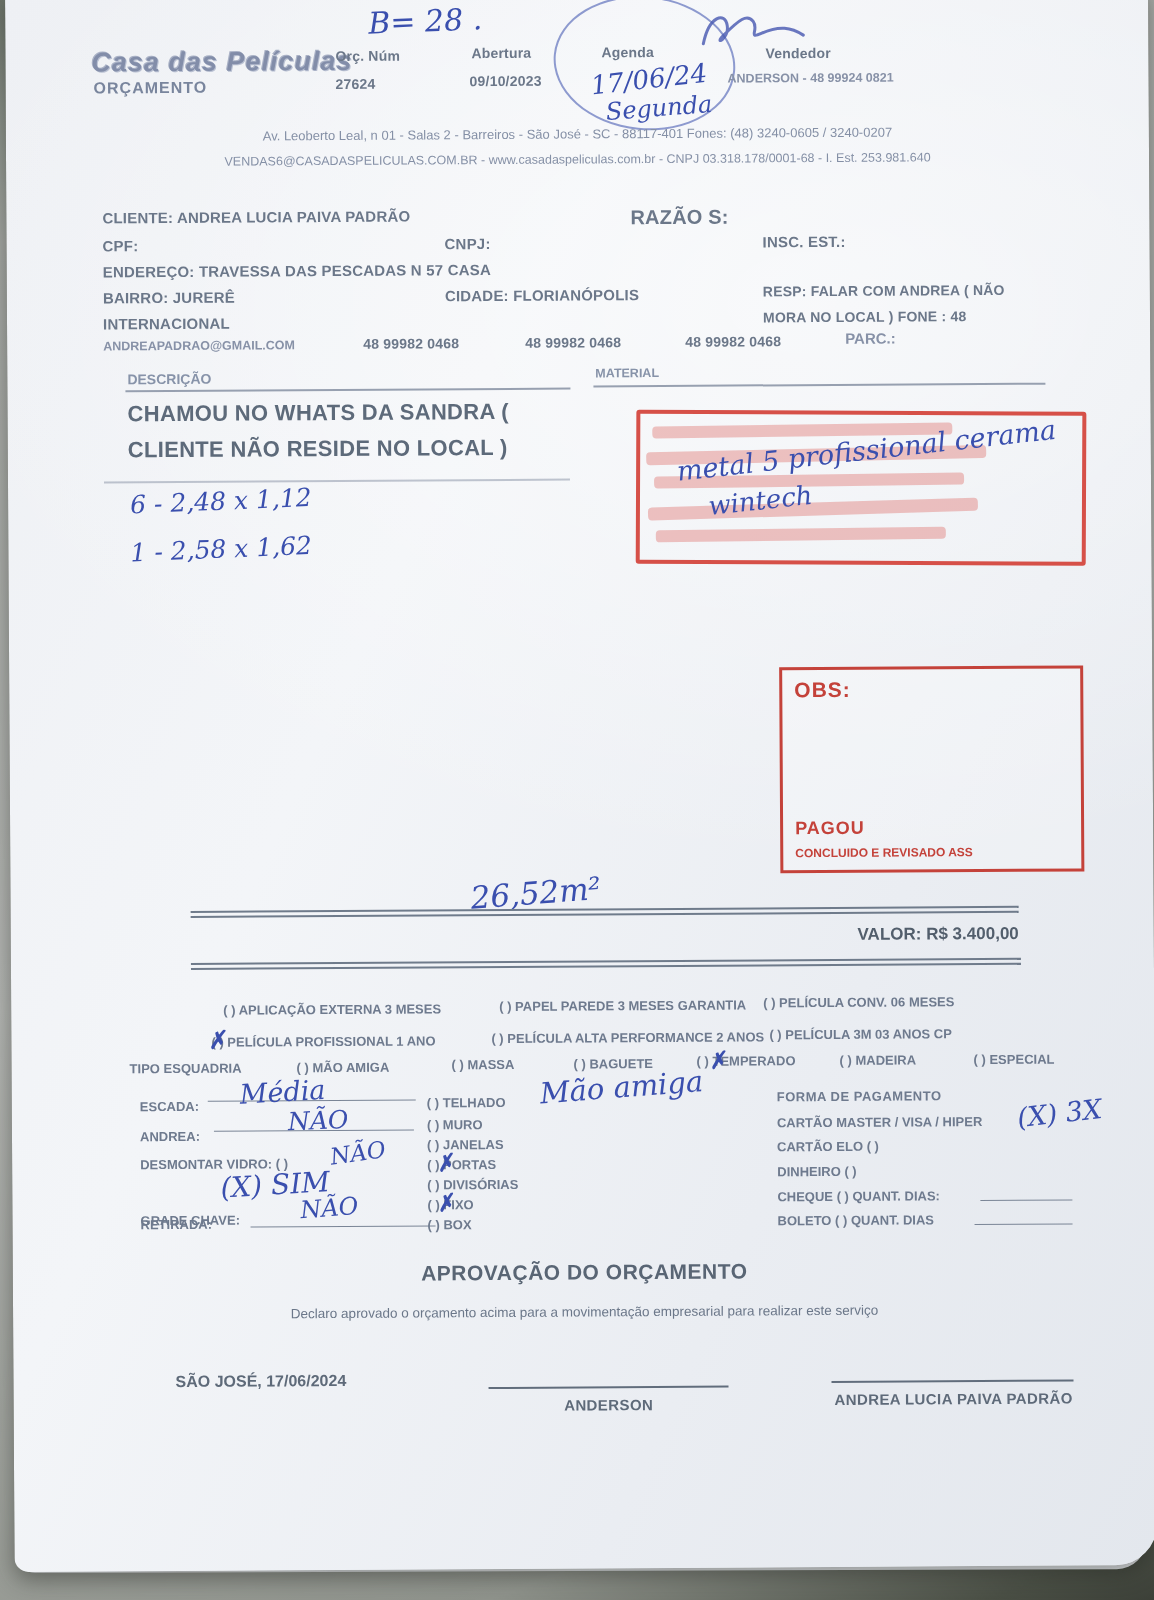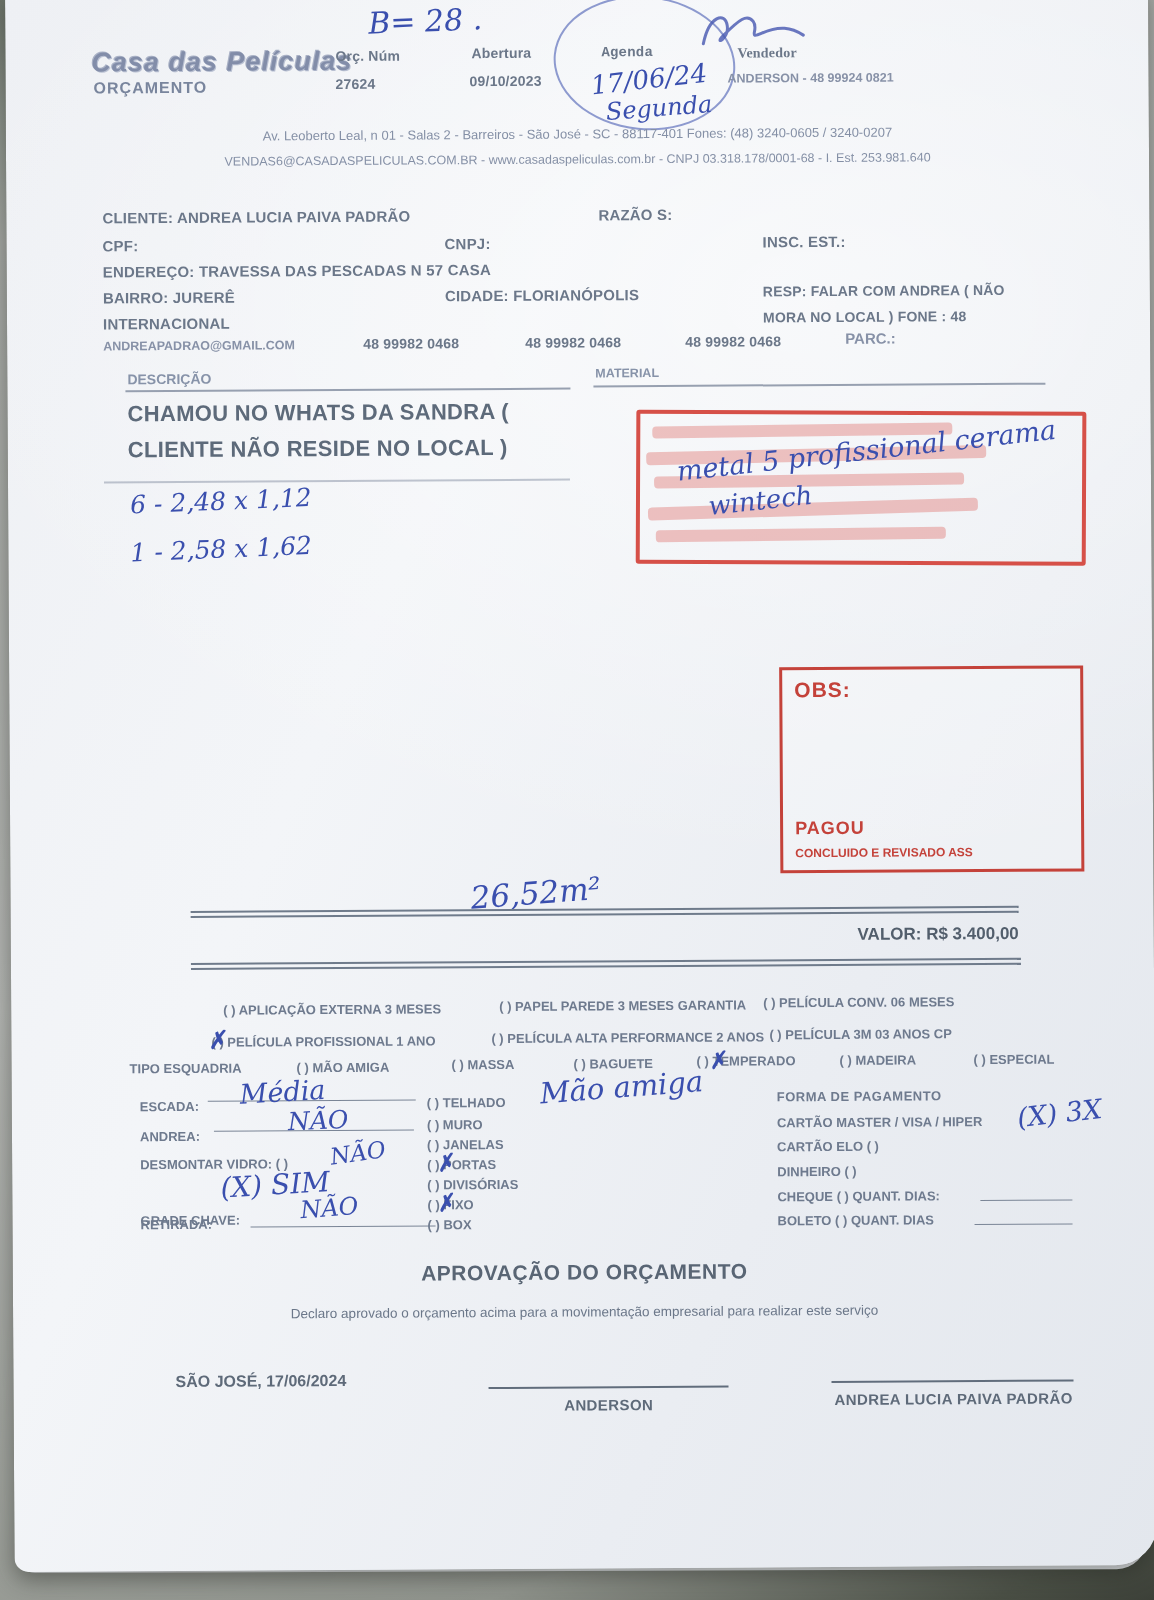--- a/index.html
+++ b/index.html
@@ -53,33 +53,33 @@
 
   <div class="abs brand" style="left:86px;top:56px;">Casa das Películas</div>
   <div class="abs" style="left:88px;top:88px;font-size:16px;font-weight:bold;color:#79859d;letter-spacing:1px;">ORÇAMENTO</div>
 
   <div class="abs lbl print-soft" style="left:330px;top:58px;">Orç. Núm</div>
   <div class="abs lbl" style="left:330px;top:86px;">27624</div>
 
   <div class="abs lbl print-soft" style="left:466px;top:56px;">Abertura</div>
   <div class="abs lbl" style="left:464px;top:84px;">09/10/2023</div>
 
-  <div class="abs lbl print-soft" style="left:596px;top:56px;font-family:Liberation Mono, monospace;">Agenda</div>
+  <div class="abs lbl print-soft" style="left:596px;top:56px;">Agenda</div>
   <div class="abs ellipse" style="left:548px;top:8px;width:178px;height:130px;transform:rotate(6deg);"></div>
   <div class="abs hand" style="left:585px;top:76px;font-size:26px;transform:rotate(-6deg);">17/06/24</div>
   <div class="abs hand" style="left:600px;top:106px;font-size:24px;transform:rotate(-4deg);">Segunda</div>
 
-  <div class="abs lbl print-soft" style="left:732px;top:58px;font-family:Liberation Serif, serif;">Vendedor</div>
+  <div class="abs lbl print-soft" style="left:760px;top:58px;">Vendedor</div>
   <div class="abs" style="left:722px;top:84px;font-size:12.5px;font-weight:bold;color:#8791a7;">ANDERSON - 48 99924 0821</div>
 
   <div class="abs print-soft" style="left:0;top:138px;width:1143px;text-align:center;font-size:13px;">Av. Leoberto Leal, n 01 - Salas 2 - Barreiros - São José - SC - 88117-401 Fones: (48) 3240-0605 / 3240-0207</div>
   <div class="abs print-soft" style="left:0;top:164px;width:1143px;text-align:center;font-size:12.5px;">VENDAS6@CASADASPELICULAS.COM.BR - www.casadaspeliculas.com.br - CNPJ 03.318.178/0001-68 - I. Est. 253.981.640</div>
 
   <div class="abs lbl" style="left:96px;top:218px;font-size:15px;">CLIENTE: ANDREA LUCIA PAIVA PADRÃO</div>
-  <div class="abs lbl" style="left:592px;top:218px;font-size:15px;">RAZÃO S:</div>
+  <div class="abs lbl" style="left:624px;top:218px;font-size:20px;">RAZÃO S:</div>
 
   <div class="abs lbl" style="left:96px;top:246px;font-size:15px;">CPF:</div>
   <div class="abs lbl" style="left:438px;top:246px;font-size:15px;">CNPJ:</div>
   <div class="abs lbl" style="left:756px;top:246px;font-size:15px;">INSC. EST.:</div>
 
   <div class="abs lbl" style="left:96px;top:272px;font-size:15px;">ENDEREÇO: TRAVESSA DAS PESCADAS N 57 CASA</div>
 
   <div class="abs lbl" style="left:96px;top:298px;font-size:15px;">BAIRRO: JURERÊ</div>
   <div class="abs lbl" style="left:438px;top:298px;font-size:15px;">CIDADE: FLORIANÓPOLIS</div>
   <div class="abs lbl" style="left:756px;top:296px;font-size:14px;">RESP: FALAR COM ANDREA ( NÃO</div>

